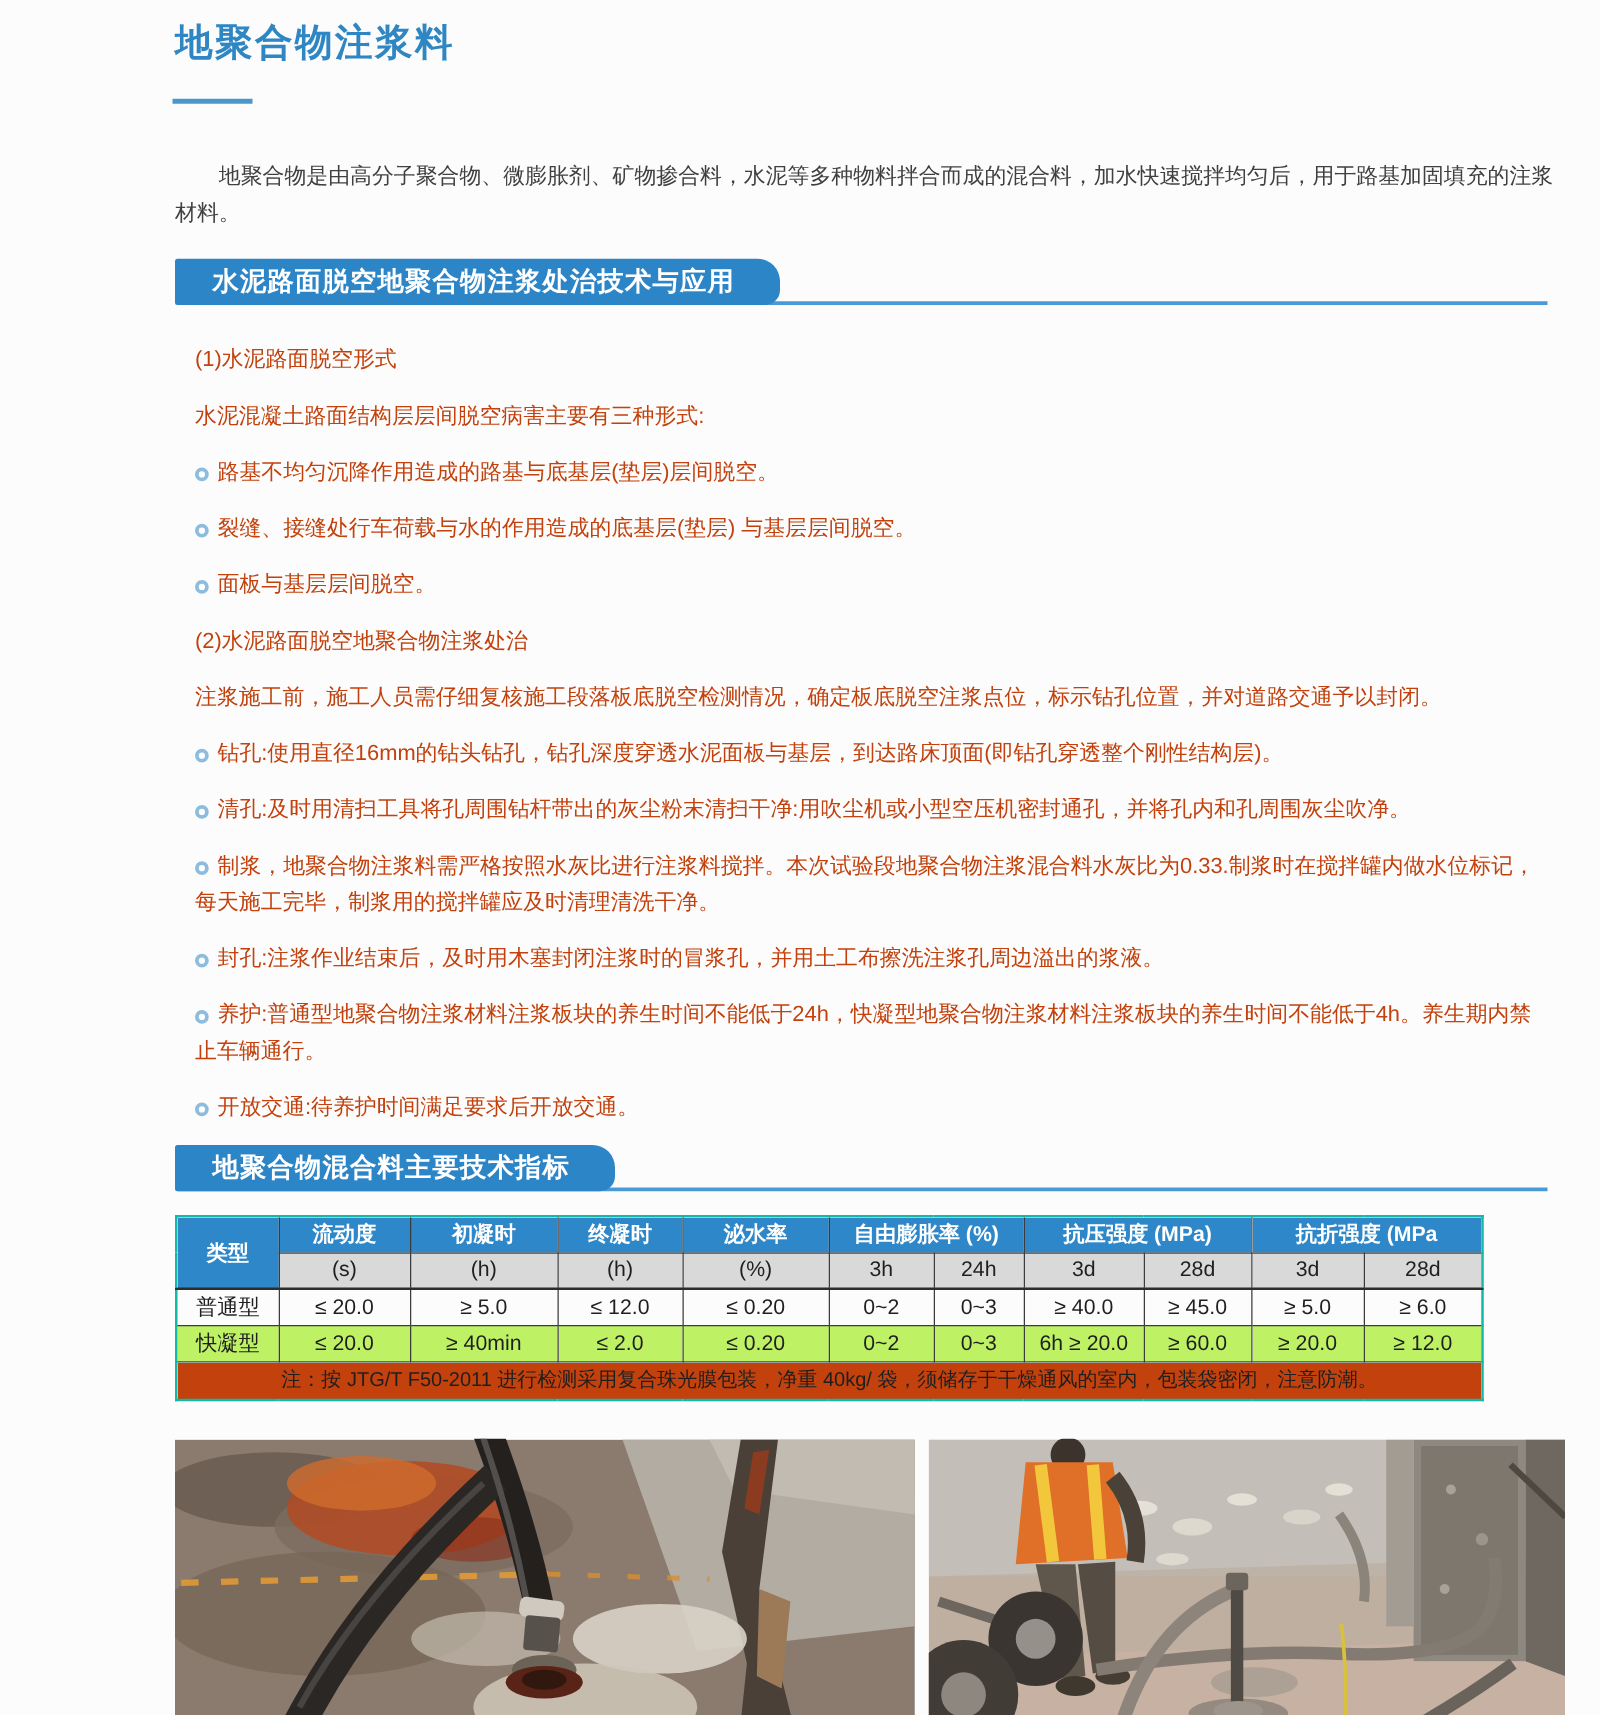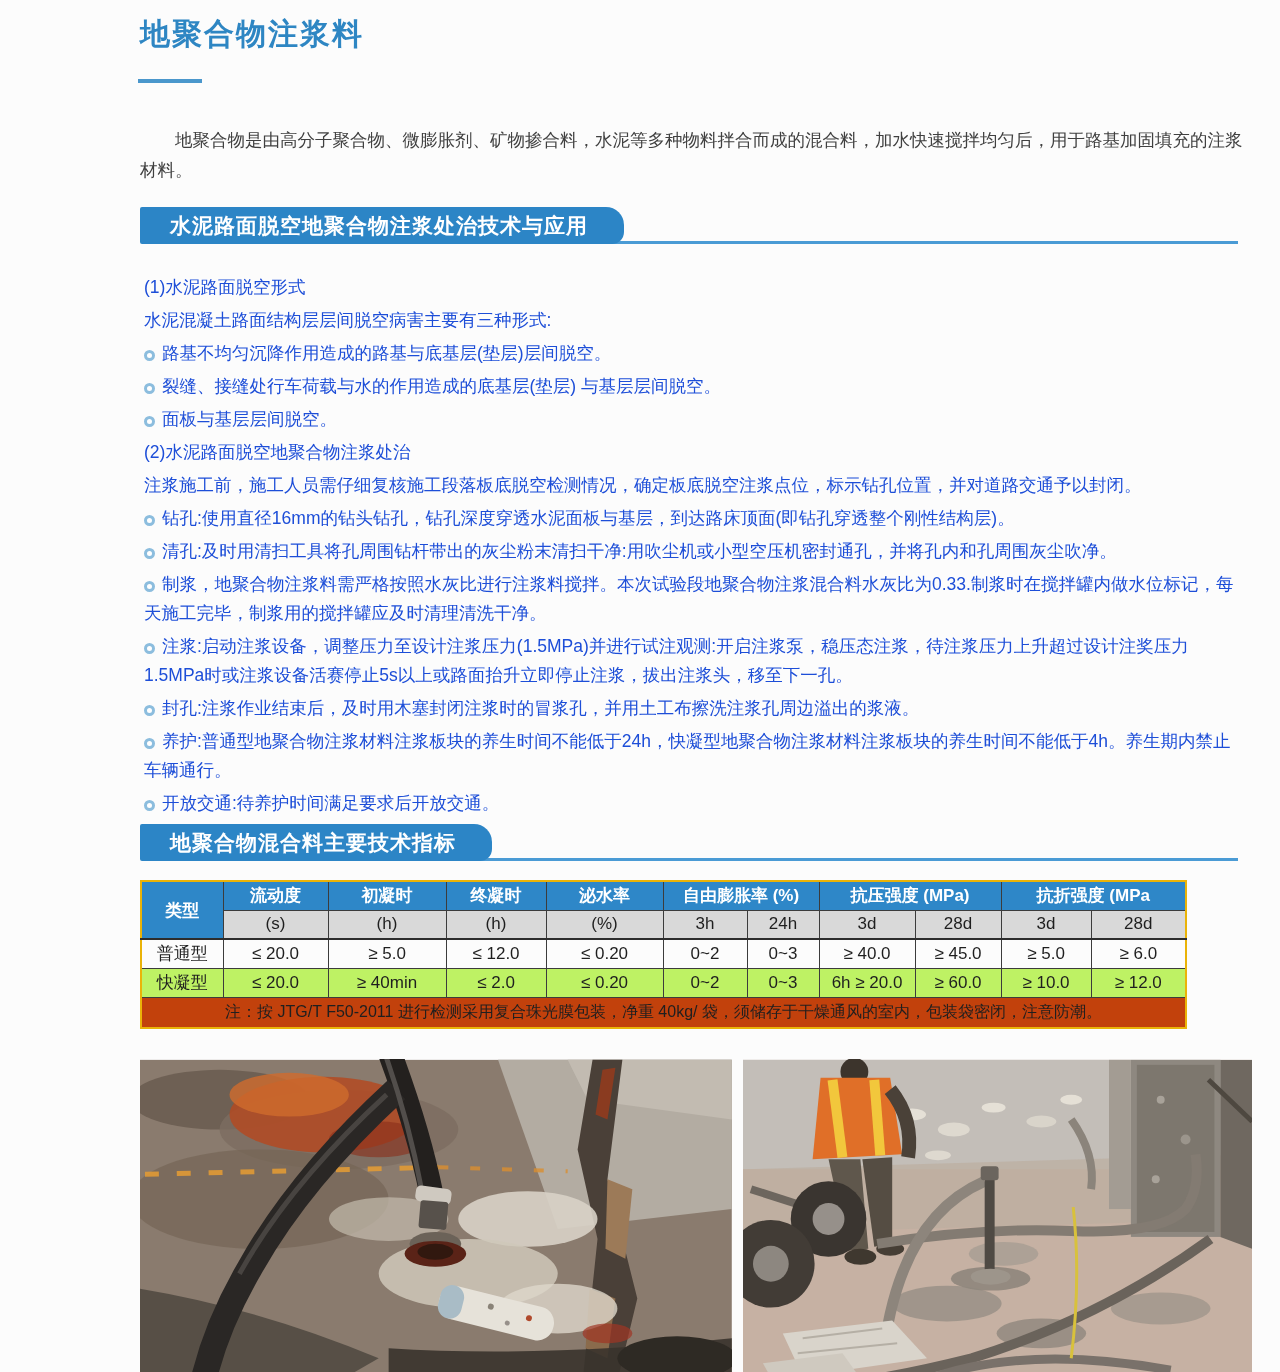--- a/index.html
+++ b/index.html
@@ -43,32 +43,32 @@
   .banner {
     position:absolute; left:0; top:0; height:37px; line-height:37px;
     background:#2c85c6; color:#ffffff;
     font-size:21px; font-weight:bold; letter-spacing:1px;
     padding:0 36px 0 30px;
     border-radius:2px 18px 12px 2px;
   }
 
   
   .body-text { margin-top:26px; width:1112px; }
-  .body-text p.line { margin:4px; font-size:17.5px; line-height:29px; color:#1d4ed8; }
+  .body-text p.line { margin:16px; font-size:17.5px; line-height:29px; color:#c2410c; }
   .ring {
     display:inline-block; width:11px; height:11px;
     border:3px solid #8cbdde; border-radius:50%;
     background:#ffffff; margin-right:7px; vertical-align:-2px;
   }
 
   
   table.spec {
     border-collapse:collapse; table-layout:fixed;
     width:1045px; margin-top:16px;
-    border:2px solid #eab308;
+    border:2px solid #14b8a6;
   }
   table.spec th, table.spec td {
     border:1px solid #3c3c3c; text-align:center;
     font-size:17px; height:29px; padding:0 2px;
     color:#1f1f1f; overflow:hidden; white-space:nowrap;
   }
   table.spec thead { border-bottom:2px solid #2d2d2d; }
   table.spec th.h1 { background:#2e87c8; color:#ffffff; font-weight:bold; }
   table.spec th.h2 { background:#d9d9d9; font-weight:normal; }
   table.spec tbody tr.alt td { background:#bef264; }
@@ -98,21 +98,20 @@
         <p class="line">(1)水泥路面脱空形式</p>
         <p class="line">水泥混凝土路面结构层层间脱空病害主要有三种形式:</p>
         <p class="line"><span class="ring"></span>路基不均匀沉降作用造成的路基与底基层(垫层)层间脱空。</p>
         <p class="line"><span class="ring"></span>裂缝、接缝处行车荷载与水的作用造成的底基层(垫层) 与基层层间脱空。</p>
         <p class="line"><span class="ring"></span>面板与基层层间脱空。</p>
         <p class="line">(2)水泥路面脱空地聚合物注浆处治</p>
         <p class="line">注浆施工前，施工人员需仔细复核施工段落板底脱空检测情况，确定板底脱空注浆点位，标示钻孔位置，并对道路交通予以封闭。</p>
         <p class="line"><span class="ring"></span>钻孔:使用直径16mm的钻头钻孔，钻孔深度穿透水泥面板与基层，到达路床顶面(即钻孔穿透整个刚性结构层)。</p>
         <p class="line"><span class="ring"></span>清孔:及时用清扫工具将孔周围钻杆带出的灰尘粉末清扫干净:用吹尘机或小型空压机密封通孔，并将孔内和孔周围灰尘吹净。</p>
         <p class="line"><span class="ring"></span>制浆，地聚合物注浆料需严格按照水灰比进行注浆料搅拌。本次试验段地聚合物注浆混合料水灰比为0.33.制浆时在搅拌罐内做水位标记，每天施工完毕，制浆用的搅拌罐应及时清理清洗干净。</p>
-        <p class="line"><span class="ring"></span>注浆:启动注浆设备，调整压力至设计注浆压力(1.5MPa)并进行试注观测:开启注浆泵，稳压态注浆，待注浆压力上升超过设计注奖压力1.5MPa时或注浆设备活赛停止5s以上或路面抬升立即停止注浆，拔出注浆头，移至下一孔。</p>
         <p class="line"><span class="ring"></span>封孔:注浆作业结束后，及时用木塞封闭注浆时的冒浆孔，并用土工布擦洗注浆孔周边溢出的浆液。</p>
         <p class="line"><span class="ring"></span>养护:普通型地聚合物注浆材料注浆板块的养生时间不能低于24h，快凝型地聚合物注浆材料注浆板块的养生时间不能低于4h。养生期内禁止车辆通行。</p>
         <p class="line"><span class="ring"></span>开放交通:待养护时间满足要求后开放交通。</p>
       </div>
 
     <div class="banner-wrap second">
       <div class="banner-line"></div>
       <div class="banner">地聚合物混合料主要技术指标</div>
     </div>
 
@@ -171,21 +170,21 @@
           <tr class="alt">
             <td>快凝型</td>
             <td>≤ 20.0</td>
             <td>≥ 40min</td>
             <td>≤ 2.0</td>
             <td>≤ 0.20</td>
             <td>0~2</td>
             <td>0~3</td>
             <td>6h ≥ 20.0</td>
             <td>≥ 60.0</td>
-            <td>≥ 10.0</td>
+            <td>≥ 20.0</td>
             <td>≥ 12.0</td>
           </tr>
           <tr>
             <td colspan="11" class="footnote">注：按 JTG/T F50-2011 进行检测采用复合珠光膜包装，净重 40kg/ 袋，须储存于干燥通风的室内，包装袋密闭，注意防潮。</td>
           </tr>
         </tbody>
     </table>
 
     <div class="photos">
 

